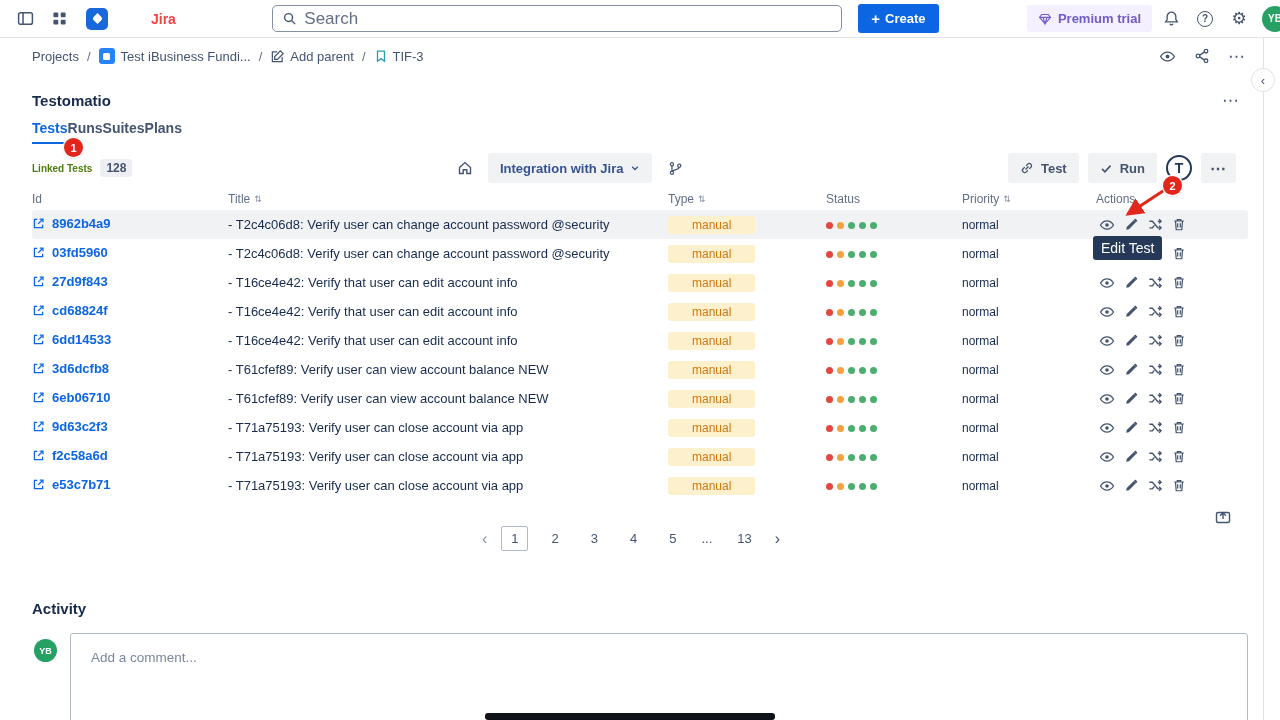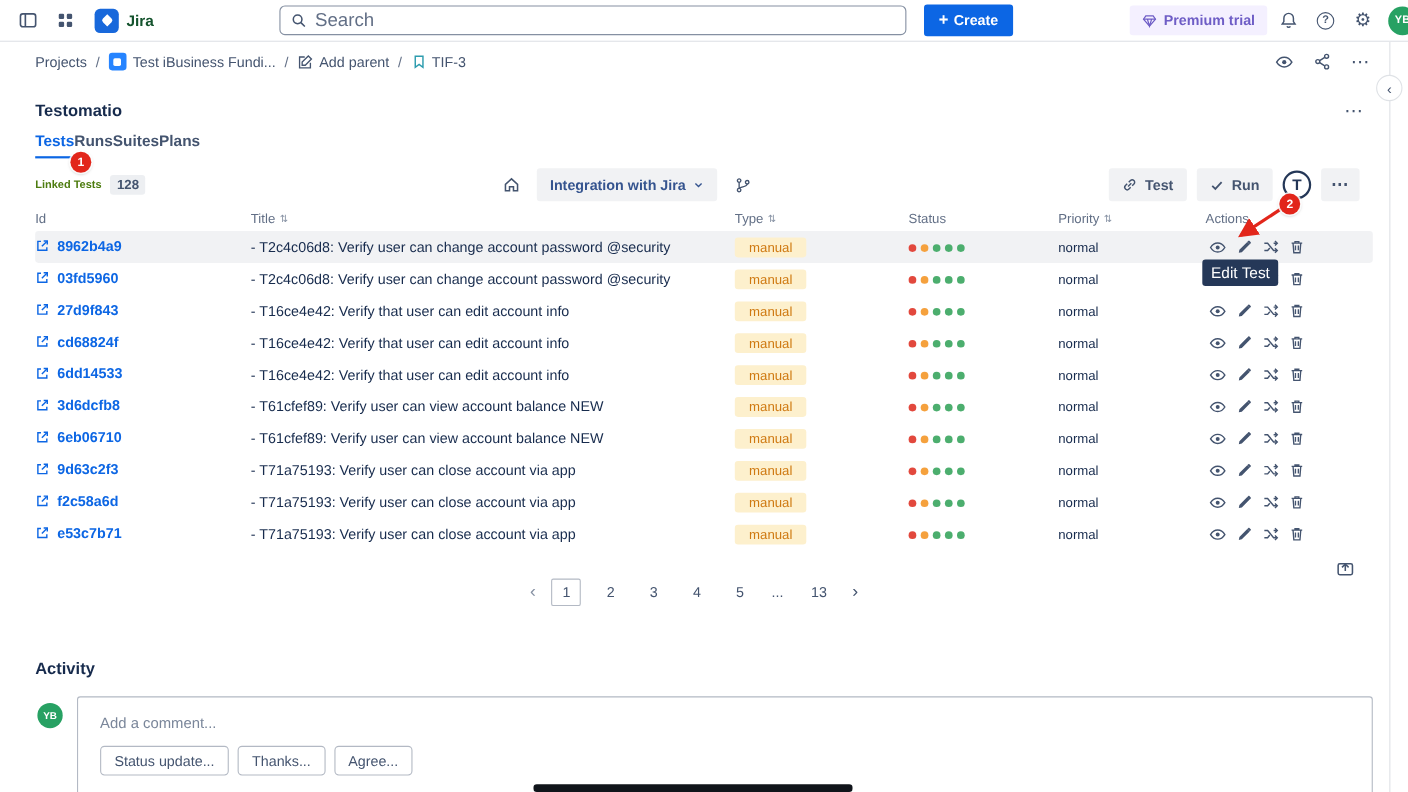--- a/index.html
+++ b/index.html
@@ -10,21 +10,21 @@
 
   
   .navbar { position:absolute; top:0; left:0; right:0; height:38px; background:#fff;
             border-bottom:1px solid #DFE2E6; display:flex; align-items:center;
             padding-left:10px; gap:4px; z-index:40; }
   .nav-icon-btn { width:30px; height:30px; border-radius:4px; display:inline-flex;
                   align-items:center; justify-content:center; color:#44546F; cursor:pointer; }
   .logo { display:inline-flex; align-items:center; gap:7px; padding:0 8px; cursor:pointer; }
   .logo-tile { width:22px; height:22px; background:#1868DB; border-radius:5px;
                display:flex; align-items:center; justify-content:center; }
-  .logo-text { font-size:14px; font-weight:700; color:#14532d; }
+  .logo-text { font-size:14px; font-weight:700; color:#ef4444;margin-left:36px; }
   .search { display:flex; align-items:center; gap:7px; width:570px; height:27px;
             border:1px solid #8590A2; border-radius:5px; padding:0 9px; margin-left:auto; background:#fff; }
   .search input { border:none; outline:none; flex:1; font-size:17px; color:#172B4D;
                   font-family:"Liberation Sans", sans-serif; background:transparent; }
   .search input::placeholder { color:#626F86; }
   .create-btn { margin-left:12px; height:29px; background:#0C66E4; color:#fff; border:none;
                 border-radius:3px; padding:0 13px; font-size:13px; font-weight:600;
                 display:inline-flex; align-items:center; gap:5px; cursor:pointer;
                 font-family:"Liberation Sans", sans-serif; }
   .create-btn .plus { font-size:15px; font-weight:700; line-height:1; }
@@ -85,21 +85,21 @@
   .thead, .trow { display:grid; grid-template-columns:196px 440px 158px 136px 134px 1fr; align-items:center; }
   .thead { height:22px; font-size:12px; font-weight:400; color:#626F86; }
   .th { display:flex; align-items:center; }
   .sort { font-size:9px; color:#8590A2; margin-left:4px; }
   .trow { height:29px; font-size:13px; color:#172B4D; border-radius:3px; }
   .trow.highlighted { background:#F1F2F4; }
   .id-link { display:inline-flex; align-items:center; gap:7px; color:#0C66E4; font-weight:700;
              text-decoration:none; cursor:pointer; }
   .cell-title { white-space:nowrap; overflow:hidden; }
   .type-badge { display:inline-block; background:#FDF0CD; color:#CF7911; font-size:12px;
-                font-weight:500; border-radius:3px; padding:2px 13px; }
+                font-weight:500; border-radius:3px; padding:2px 24px; }
   .dot { width:7px; height:7px; border-radius:50%; display:inline-block; margin-right:4px; }
   .cell.priority { font-size:12px; }
   .cell.actions { display:flex; align-items:center; gap:2px; }
   .abtn { width:22px; height:22px; display:inline-flex; align-items:center; justify-content:center;
           color:#44546F; cursor:pointer; border-radius:3px; }
 
   
   .tooltip { position:absolute; left:1093px; top:236px; background:#253858; color:#fff;
              font-size:14px; padding:4px 8px; border-radius:3px; z-index:30; white-space:nowrap; }
 
@@ -772,25 +772,20 @@
         <span class="pgnum ellipsis">...</span>
         <span class="pgnum">13</span>
       </span>
     <span class="page-chev next">›</span>
   </div>
 
   <h2 class="activity-title">Activity</h2>
   <span class="avatar activity-avatar">YB</span>
   <div class="comment-box">
     <div class="comment-placeholder">Add a comment...</div>
-    <div class="quick-replies">
-        <button class="chip">Status update...</button>
-        <button class="chip">Thanks...</button>
-        <button class="chip">Agree...</button>
-      </div>
   </div>
 
   <div class="right-rail">
     <span class="rail-handle">‹</span>
   </div>
   <div class="bottom-bar"></div>
 
 </div>
 
 </body></html>

